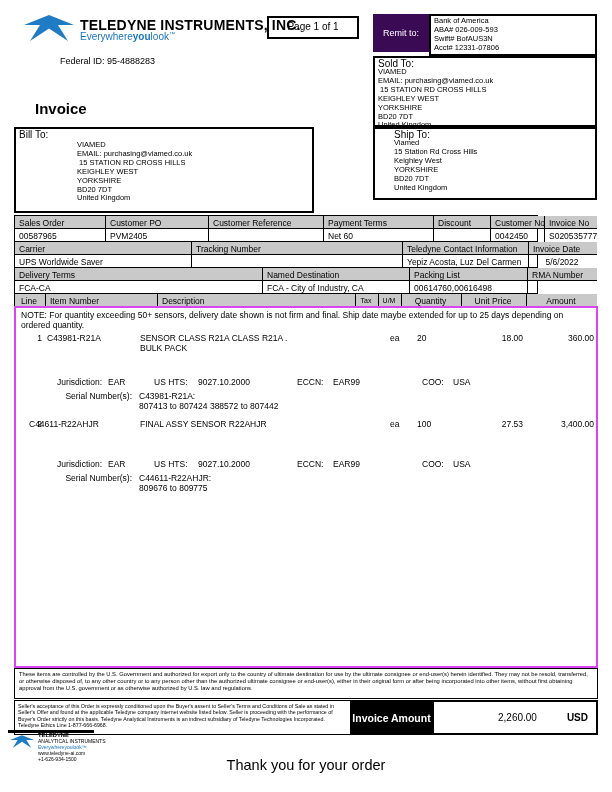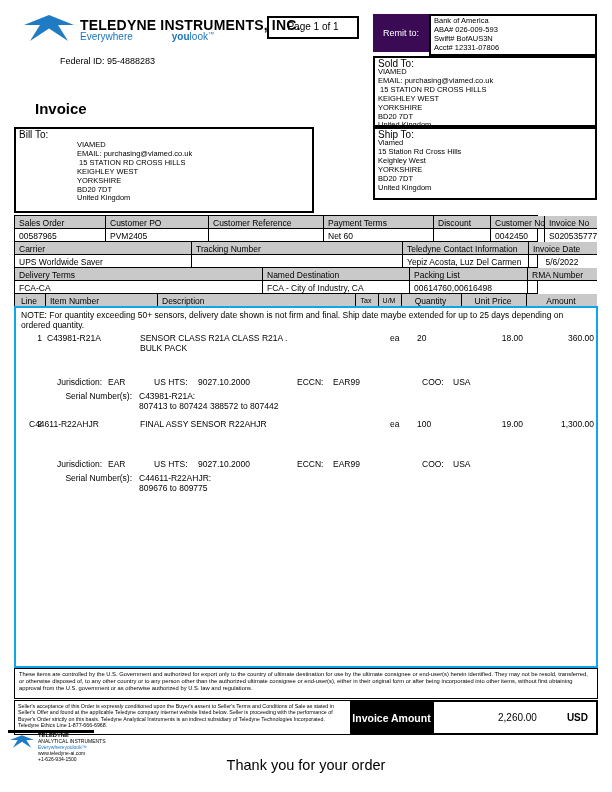--- a/index.html
+++ b/index.html
@@ -9,39 +9,39 @@
   }
   html,body{margin:0;padding:0;background:#e8e8e8;}
   .page{
     position:relative;width:612px;height:792px;margin:0 auto;background:#fff;
     font-family:"Liberation Sans", sans-serif;color:#000;overflow:hidden;
   }
   .abs{position:absolute;}
   
   .company{font-size:14px;font-weight:bold;letter-spacing:0.2px;}
   .tagline{font-size:10px;color:var(--accent-blue);}
-  .tagline b{font-weight:bold;margin-left:39px;}
+  .tagline b{font-weight:bold;}
   .tm{font-size:6px;vertical-align:super;}
   .fedid{font-size:9px;margin-top:12px;}
   .pagebox{border:2px solid #000;font-size:10px;text-align:center;line-height:17px;}
   .doctitle{font-size:15px;font-weight:bold;}
   
   .framed{border:2px solid #000;box-sizing:border-box;background:#fff;}
   .boxlabel{font-size:10px;line-height:9px;}
   .addr div{font-size:7.5px;line-height:8.9px;white-space:pre;}
   .remit-label{background:var(--remit-bg);color:#fff;font-size:9px;display:flex;align-items:center;justify-content:center;box-sizing:border-box;}
   .remit-bank div{font-size:7.5px;line-height:8.9px;}
   
   .itable{position:absolute;left:14px;width:524px;display:grid;border:1px solid #000;box-sizing:border-box;background:#fff;}
   .itable .c{box-sizing:border-box;border-right:1px solid #000;height:13px;overflow:hidden;font-size:8.5px;padding:2px 2px 0 4px;white-space:nowrap;}
   .itable .c.lastc{border-right:none;}
   .itable .h{background:var(--table-head-bg);border-bottom:1px solid #000;}
   .itable .ctr{text-align:center;padding-left:0;}
   
-  .items{border:2px solid #0ea5e9;box-sizing:border-box;padding-left:45px;}
+  .items{border:2px solid #d946ef;box-sizing:border-box;padding-left:45px;}
   .items .t{position:absolute;font-size:8.5px;line-height:10px;white-space:pre;}
   .note{font-size:8.5px;line-height:10px;}
   .rt{text-align:right;}
   
   .finebox{border:1.5px solid #000;box-sizing:border-box;}
   .fine{font-size:5.8px;line-height:6.9px;}
   .fine2{font-size:5.3px;line-height:6.3px;}
   .invamt-label{background:#000;color:#fff;font-weight:bold;font-size:10.5px;display:flex;align-items:center;justify-content:center;box-sizing:border-box;}
   .invamt-box{border:2px solid #000;box-sizing:border-box;display:flex;align-items:center;font-size:10px;}
   .thanks{font-size:14.5px;text-align:center;}
@@ -79,21 +79,21 @@
       <div>VIAMED</div>
       <div>EMAIL: purchasing@viamed.co.uk</div>
       <div> 15 STATION RD CROSS HILLS</div>
       <div>KEIGHLEY WEST</div>
       <div>YORKSHIRE</div>
       <div>BD20 7DT</div>
       <div>United Kingdom</div>
     </div>
   </div>
 
-  <div class="abs framed" style="left:373px;top:127px;width:224px;height:73px;padding:1px 3px">
+  <div class="abs framed" style="left:373px;top:127px;width:224px;height:73px;padding:1px 19px">
     <div class="boxlabel">Ship To:</div>
     <div class="addr">
       <div>Viamed</div>
       <div>15 Station Rd Cross Hills</div>
       <div>Keighley West</div>
       <div>YORKSHIRE</div>
       <div>BD20 7DT</div>
       <div>United Kingdom</div>
     </div>
   </div>
@@ -189,22 +189,22 @@
         <div class="t" style="left:123px;top:93px">807413 to 807424 388572 to 807442</div>
       </div>
     </div>
 
     <div>
       <div class="t rt" style="left:14px;top:111px;width:12px">2</div>
       <div class="t" style="left:13px;top:111px">C44611-R22AHJR</div>
       <div class="t" style="left:124px;top:111px">FINAL ASSY SENSOR R22AHJR</div>
       <div class="t" style="left:374px;top:111px">ea</div>
       <div class="t" style="left:401px;top:111px">100</div>
-      <div class="t rt" style="left:447px;top:111px;width:60px">19.00</div>
-      <div class="t rt" style="left:498px;top:111px;width:80px">1,300.00</div>
+      <div class="t rt" style="left:447px;top:111px;width:60px">27.53</div>
+      <div class="t rt" style="left:498px;top:111px;width:80px">3,400.00</div>
       <div>
         <div class="t rt" style="left:6px;top:151px;width:80px">Jurisdiction:</div>
         <div class="t" style="left:92px;top:151px">EAR</div>
         <div class="t" style="left:138px;top:151px">US HTS:</div>
         <div class="t" style="left:182px;top:151px">9027.10.2000</div>
         <div class="t" style="left:281px;top:151px">ECCN:</div>
         <div class="t" style="left:317px;top:151px">EAR99</div>
         <div class="t" style="left:406px;top:151px">COO:</div>
         <div class="t" style="left:437px;top:151px">USA</div>
       </div>

